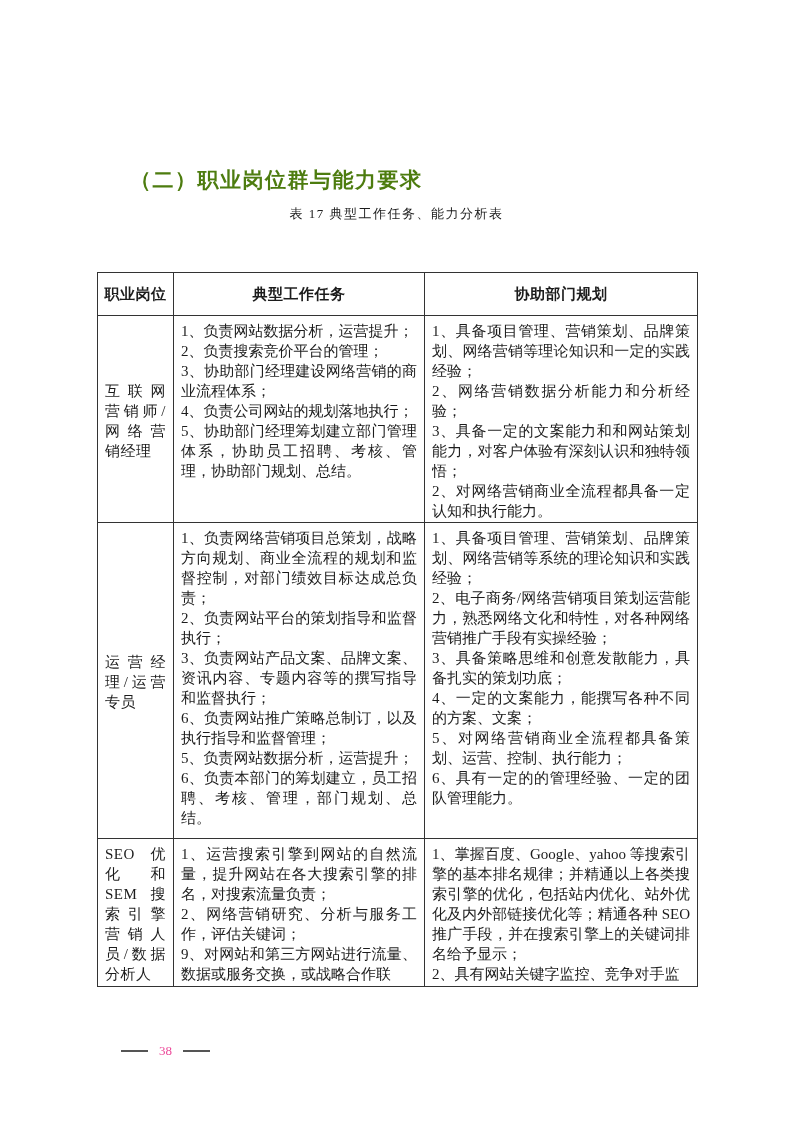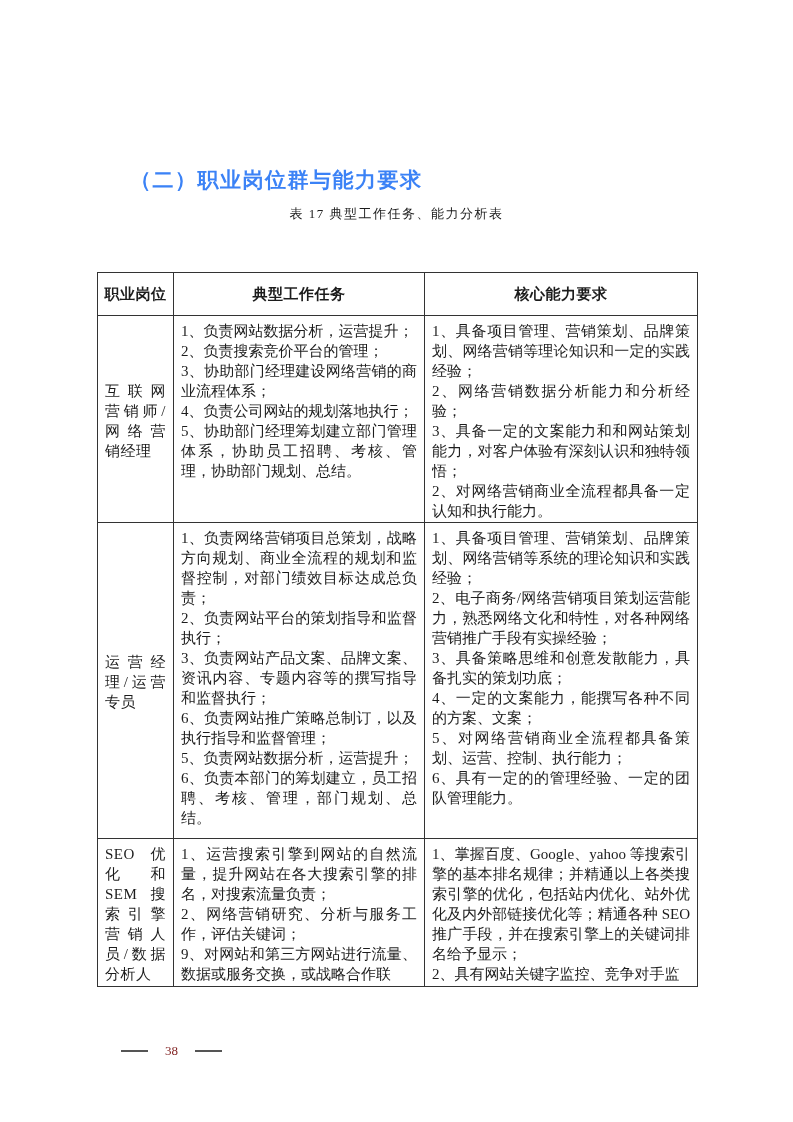--- a/index.html
+++ b/index.html
@@ -17,21 +17,21 @@
     overflow: hidden;
   }
   .section-heading {
     position: absolute;
     left: 130px;
     top: 166px;
     margin: 0;
     font-size: 21px;
     font-weight: bold;
     letter-spacing: 1.5px;
-    color: #3b82f6;
+    color: #4d7c0f;
     white-space: nowrap;
   }
   .table-caption {
     position: absolute;
     left: 0;
     top: 205px;
     width: 793px;
     text-align: center;
     font-size: 13px;
     letter-spacing: 1.5px;
@@ -87,23 +87,23 @@
     margin: 0;
     text-align: justify;
     text-justify: inter-ideograph;
   }
   .page-footer {
     position: absolute;
     left: 121px;
     top: 1043px;
     display: flex;
     align-items: center;
-    gap: 17px;
+    gap: 11px;
     font-size: 13px;
-    color: #7f1d1d;
+    color: #ec4899;
   }
   .footer-rule {
     display: inline-block;
     width: 27px;
     height: 2px;
     background: #555555;
   }
 </style>
 </head>
 <body>
@@ -117,21 +117,21 @@
   <table class="analysis">
     <colgroup>
       <col class="c1">
         <col class="c2">
         <col class="c3">
     </colgroup>
     <thead>
       <tr>
         <th>职业岗位</th>
         <th>典型工作任务</th>
-        <th>核心能力要求</th>
+        <th>协助部门规划</th>
       </tr>
     </thead>
     <tbody>
       <tr class="r1">
         <td class="pos">
           <div class="cellbox">
             <span class="para">互联网营销师/网络营销经理</span>
           </div>
         </td>
         <td>

